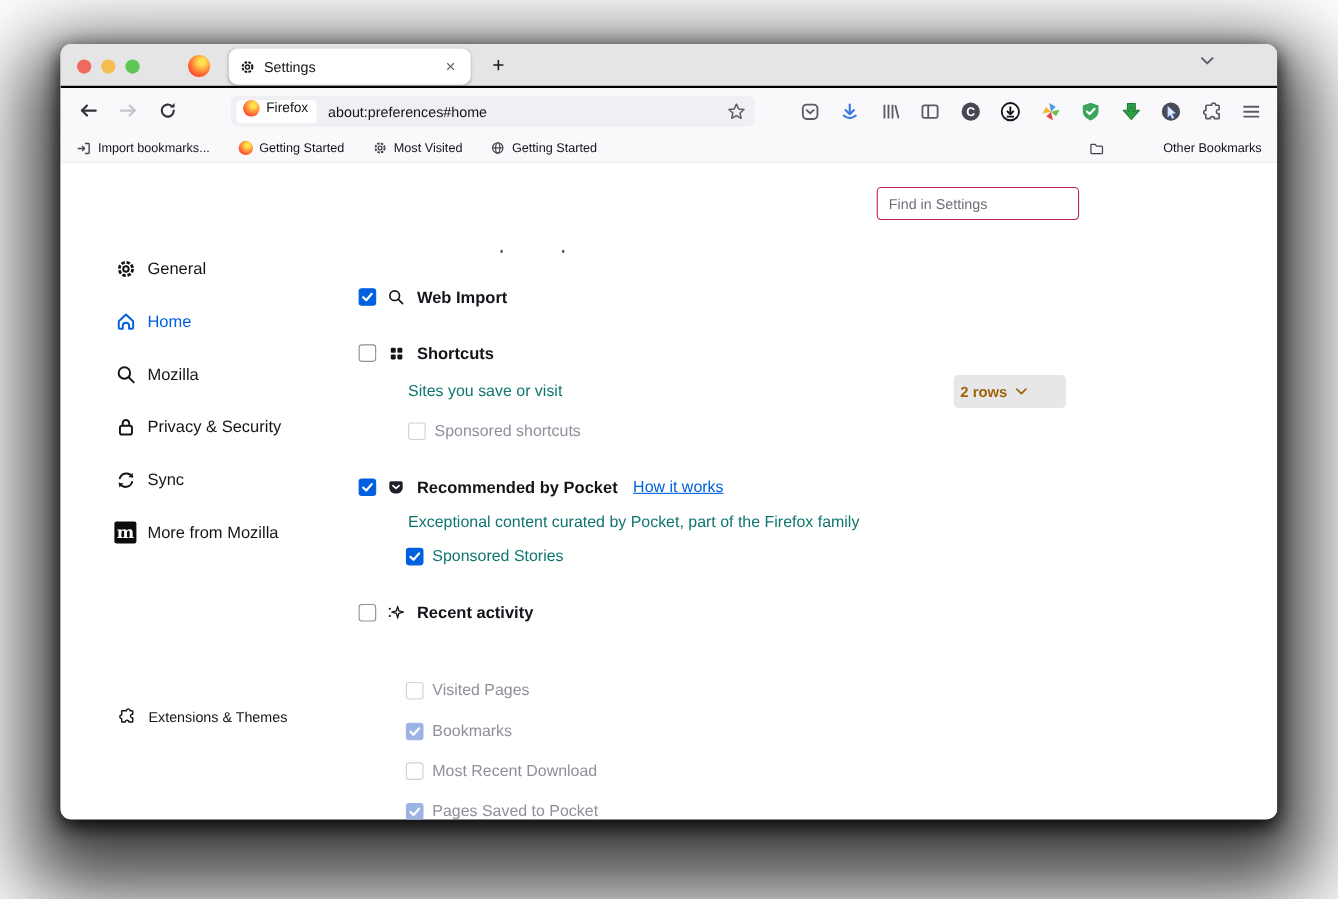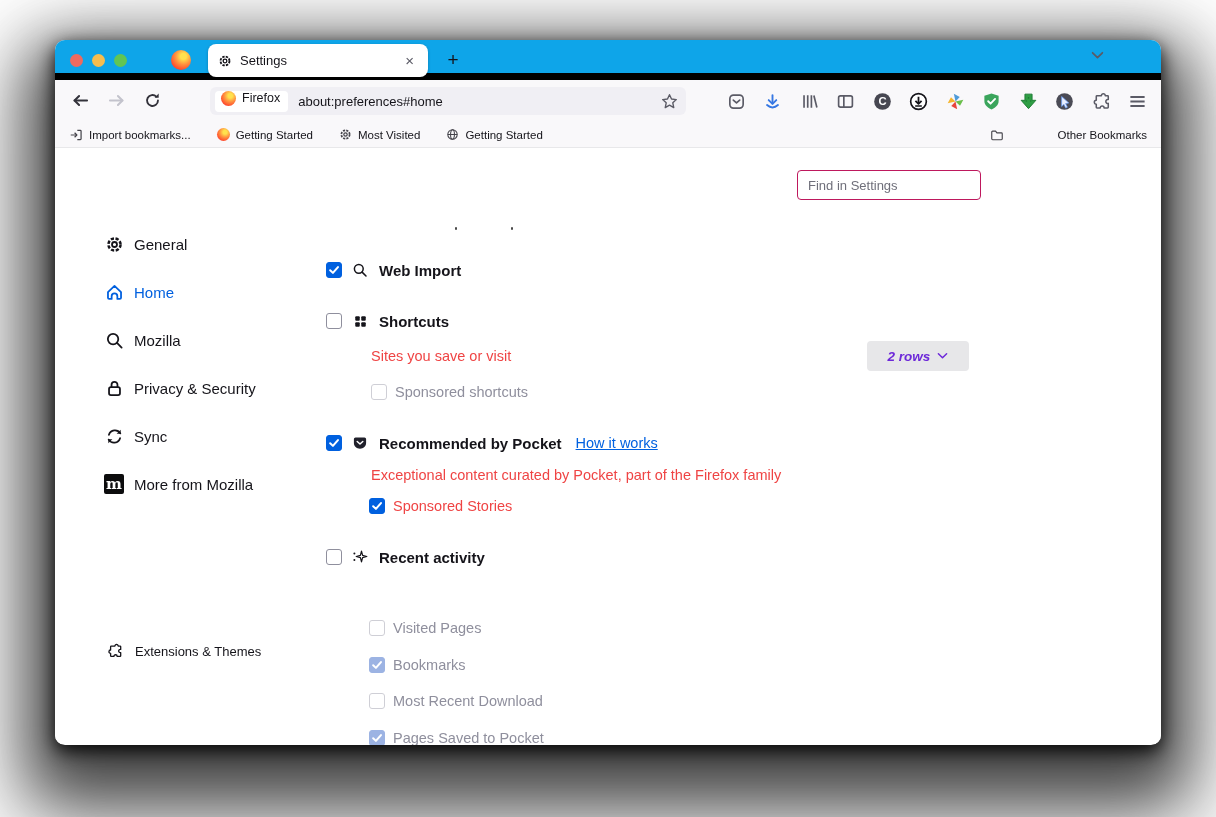--- a/index.html
+++ b/index.html
@@ -6,21 +6,21 @@
     font-family:"Liberation Sans","DejaVu Sans",sans-serif;-webkit-font-smoothing:antialiased;}
   *{box-sizing:border-box;}
   svg{display:block;}
 
   
   #window{position:absolute;left:55px;top:40px;width:1106px;height:705px;border-radius:10px;
     background:#ffffff;overflow:hidden;
     box-shadow:0 6px 18px rgba(0,0,0,0.92),0 28px 60px 22px rgba(0,0,0,0.6),0 45px 90px 40px rgba(0,0,0,0.35);}
 
   
-  #tabbar{position:relative;height:40px;background:#0ea5e9;border-bottom:7px solid #000000;}
+  #tabbar{position:relative;height:40px;background:#e5e5e5;border-bottom:2px solid #000000;}
   .traffic{position:absolute;top:14px;width:13px;height:13px;border-radius:50%;}
   #tl-close{left:15px;background:#ee6a5f;}
   #tl-min{left:37px;background:#f5bd4f;}
   #tl-max{left:59px;background:#61c554;}
   .ff-logo{border-radius:50%;
     background:radial-gradient(circle at 62% 32%,#ffe14d 0 16%,#ff9640 42%,#ff4f2e 72%,#d5155e 100%);}
   #tabbar-ff{position:absolute;left:116px;top:10px;width:20px;height:20px;}
   #active-tab{position:absolute;left:153px;top:4px;width:220px;height:33px;background:#ffffff;border-radius:8px;
     box-shadow:0 1px 3px rgba(0,0,0,0.25);display:flex;align-items:center;padding:0 10px;}
   #active-tab .tab-title{font-size:13px;color:#15141a;margin-left:8px;flex:1;}
@@ -75,26 +75,26 @@
   .row{position:absolute;display:flex;align-items:center;}
   .cb{width:16px;height:16px;border:1px solid #8f8f9d;border-radius:3px;background:#fff;flex:0 0 auto;
     display:flex;align-items:center;justify-content:center;}
   .cb .tick{display:none;}
   .cb.checked{background:#0060df;border-color:#0060df;}
   .cb.checked .tick{display:block;}
   .row.disabled .cb{border-color:#cfcfd6;}
   .row.disabled .cb.checked{background:#9cb3e3;border-color:#9cb3e3;}
   .sec-ic{width:16px;height:16px;margin-left:10px;display:flex;align-items:center;justify-content:center;color:#15141a;}
   .sec-label{font-size:15px;font-weight:600;color:#15141a;margin-left:11px;}
-  .sub-label{font-size:14.5px;color:#ef4444;}
+  .sub-label{font-size:14.5px;color:#0f766e;}
   .row.disabled .sub-label{color:#8f8f9d;}
   .cb-gap{margin-left:8px;}
   .link{font-size:14.5px;color:#0061e0;text-decoration:underline;margin-left:14px;}
   .rows-btn{position:absolute;top:0;height:30px;background:#e7e7e9;border:none;border-radius:4px;
-    display:flex;align-items:center;justify-content:center;font-family:inherit;font-size:13.5px;font-weight:700;color:#6d28d9;gap:7px;font-style:italic;}
+    display:flex;align-items:center;justify-content:flex-start;font-family:inherit;font-size:13.5px;font-weight:700;color:#a16207;gap:7px;}
   .remnant{position:absolute;width:2px;height:3px;background:#4a4a4a;border-radius:1px;}
 </style>
 </head>
 <body>
 
 <svg width="0" height="0" style="position:absolute">
   <defs>
     <symbol id="i-gear" viewBox="0 0 16 16">
       <circle cx="8" cy="8" r="2.1" fill="none" stroke="currentColor" stroke-width="1.5"></circle>
       <circle cx="8" cy="8" r="5.1" fill="none" stroke="currentColor" stroke-width="2.1" stroke-dasharray="2.7 1.35"></circle>

